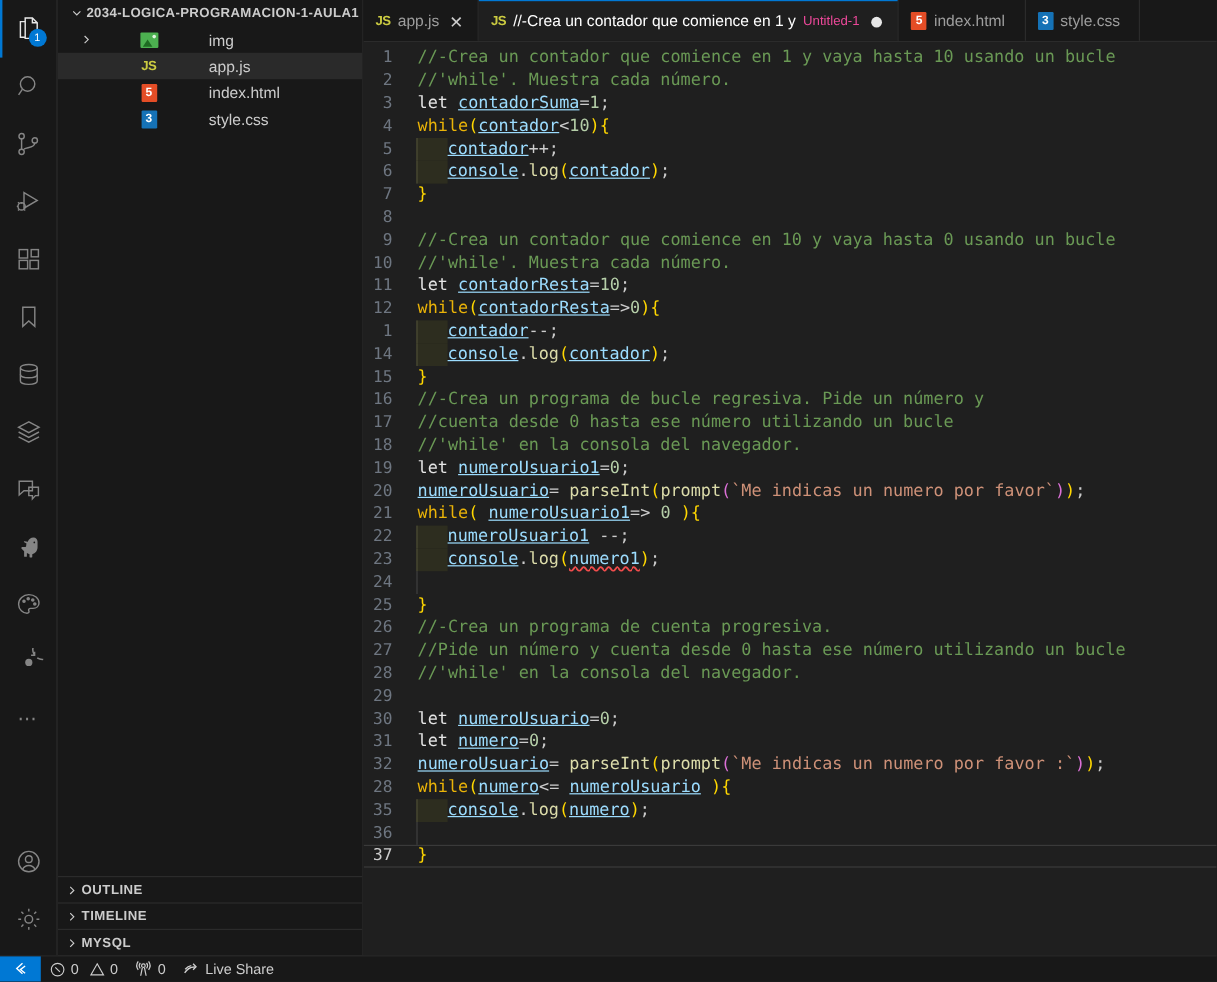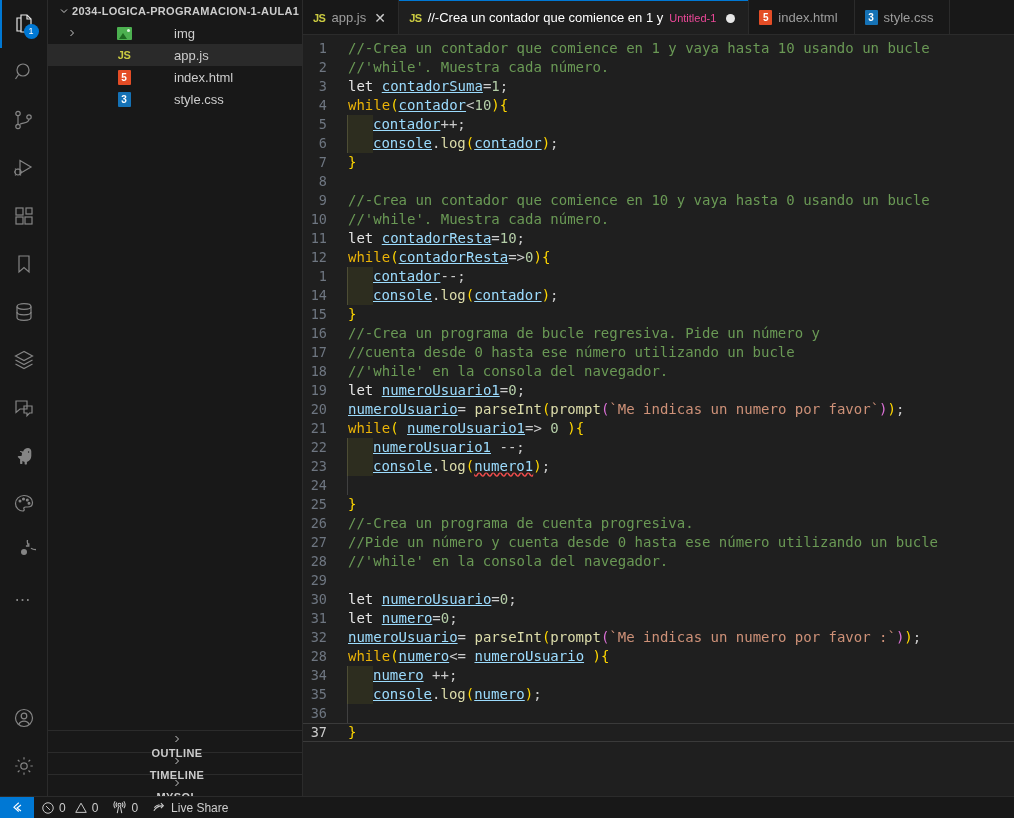--- a/index.html
+++ b/index.html
@@ -125,21 +125,20 @@
     content:""; position:absolute; right:2px; top:2px; width:3px; height:3px;
     border-radius: 50%; background: #dff5df;
   }
   .sb-sections { margin-top: auto; }
   .sb-section {
     height: 22px; display: flex; align-items: center;
     border-top: 1px solid #2b2b2b;
     color: #cccccc; font-size: 11px; font-weight: bold;
     letter-spacing: .4px;
     padding-left: 4px;
-    flex-direction: column;
   }
 
   
   .editor-area { flex: 1; display: flex; flex-direction: column; min-width: 0; background:#1f1f1f; }
   .tabbar {
     height: 35px; flex: 0 0 35px;
     background: #181818;
     display: flex;
     border-bottom: 1px solid #2b2b2b;
     overflow: hidden;
@@ -507,21 +506,20 @@
             <div class="line"><div class="ln">24</div><div class="code"><span class="ind plain"></span></div></div>
             <div class="line"><div class="ln">25</div><div class="code"><span class="br1">}</span></div></div>
             <div class="line"><div class="ln">26</div><div class="code"><span class="c">//-Crea un programa de cuenta progresiva.</span></div></div>
             <div class="line"><div class="ln">27</div><div class="code"><span class="c">//Pide un número y cuenta desde 0 hasta ese número utilizando un bucle</span></div></div>
             <div class="line"><div class="ln">28</div><div class="code"><span class="c">//'while' en la consola del navegador.</span></div></div>
             <div class="line"><div class="ln">29</div><div class="code"></div></div>
             <div class="line"><div class="ln">30</div><div class="code"><span class="kw">let</span><span class="pun"> </span><span class="id">numeroUsuario</span><span class="pun">=</span><span class="num">0</span><span class="pun">;</span></div></div>
             <div class="line"><div class="ln">31</div><div class="code"><span class="kw">let</span><span class="pun"> </span><span class="id">numero</span><span class="pun">=</span><span class="num">0</span><span class="pun">;</span></div></div>
             <div class="line"><div class="ln">32</div><div class="code"><span class="id">numeroUsuario</span><span class="pun">=</span><span class="pun"> </span><span class="fn">parseInt</span><span class="br1">(</span><span class="fn">prompt</span><span class="br2">(</span><span class="str">`Me indicas un numero por favor :`</span><span class="br2">)</span><span class="br1">)</span><span class="pun">;</span></div></div>
             <div class="line"><div class="ln">28</div><div class="code"><span class="ctl">while</span><span class="br1">(</span><span class="id">numero</span><span class="pun">&lt;</span><span class="pun">=</span><span class="pun"> </span><span class="id">numeroUsuario</span><span class="pun"> </span><span class="br1">)</span><span class="br1">{</span></div></div>
-            <div class="line"><div class="ln">34</div><div class="code"><span class="ind"></span><span class="id">numero</span><span class="pun"> </span><span class="pun">+</span><span class="pun">+</span><span class="pun">;</span></div></div>
             <div class="line"><div class="ln">35</div><div class="code"><span class="ind"></span><span class="id">console</span><span class="pun">.</span><span class="fn">log</span><span class="br1">(</span><span class="id">numero</span><span class="br1">)</span><span class="pun">;</span></div></div>
             <div class="line"><div class="ln">36</div><div class="code"><span class="ind plain"></span></div></div>
             <div class="line current"><div class="ln">37</div><div class="code"><span class="br1">}</span></div></div>
           </div>
       </div>
     </div>
   </div>
 
   <div class="statusbar">
     <div class="sb-remote">

